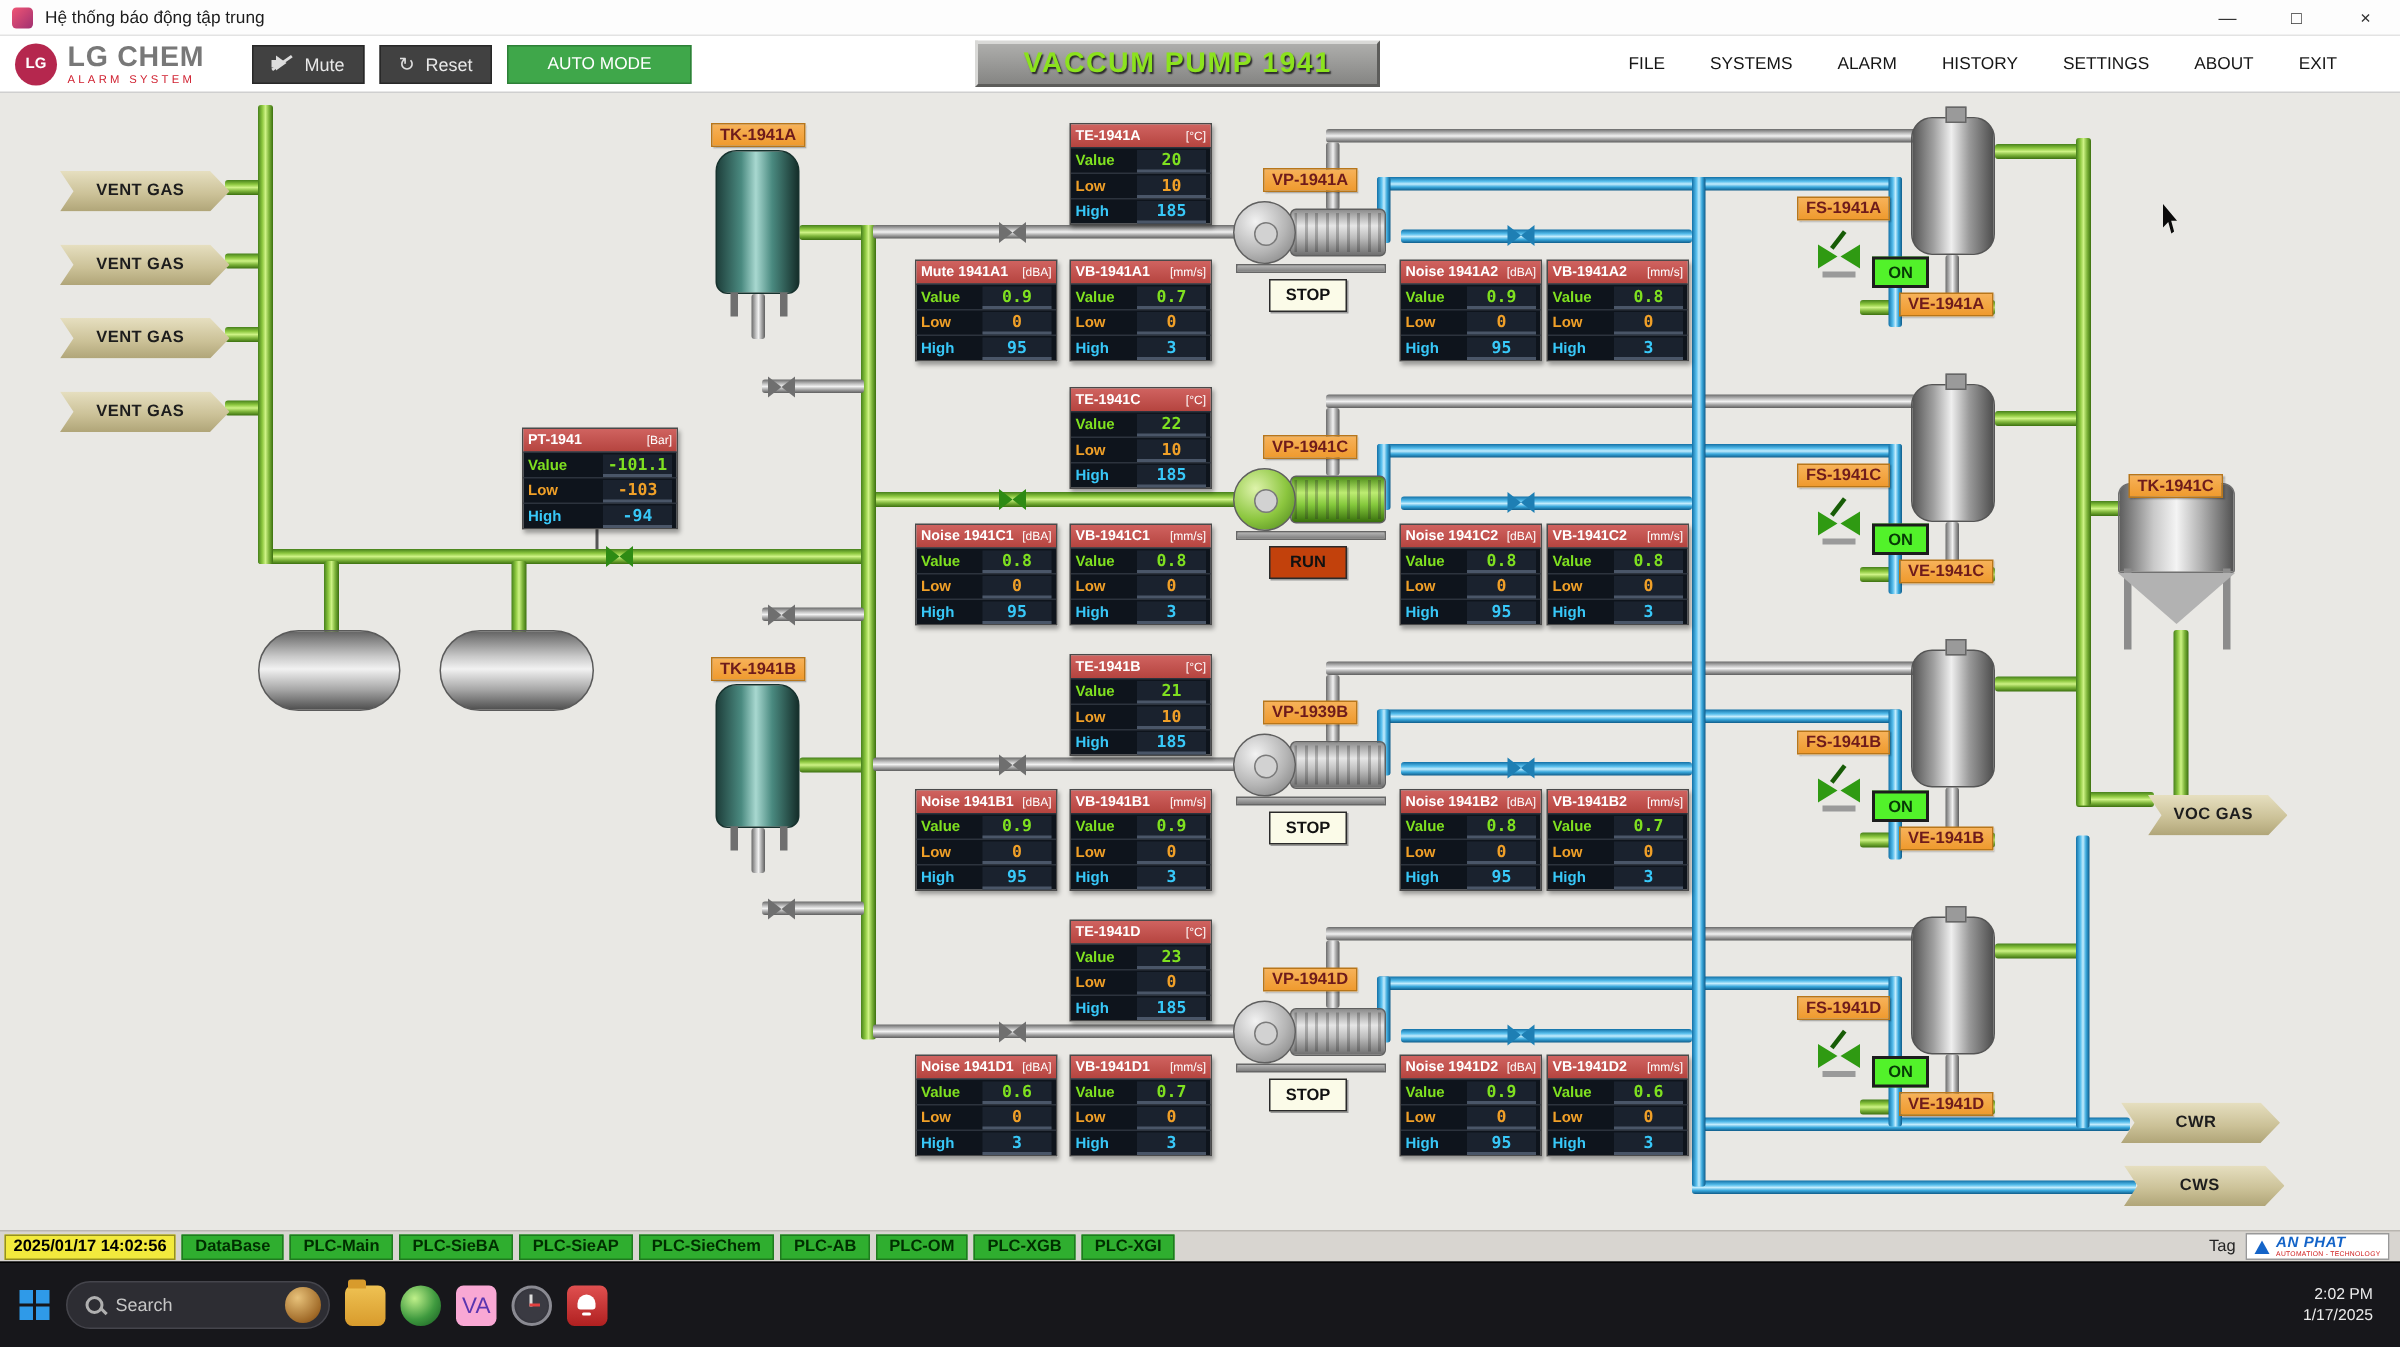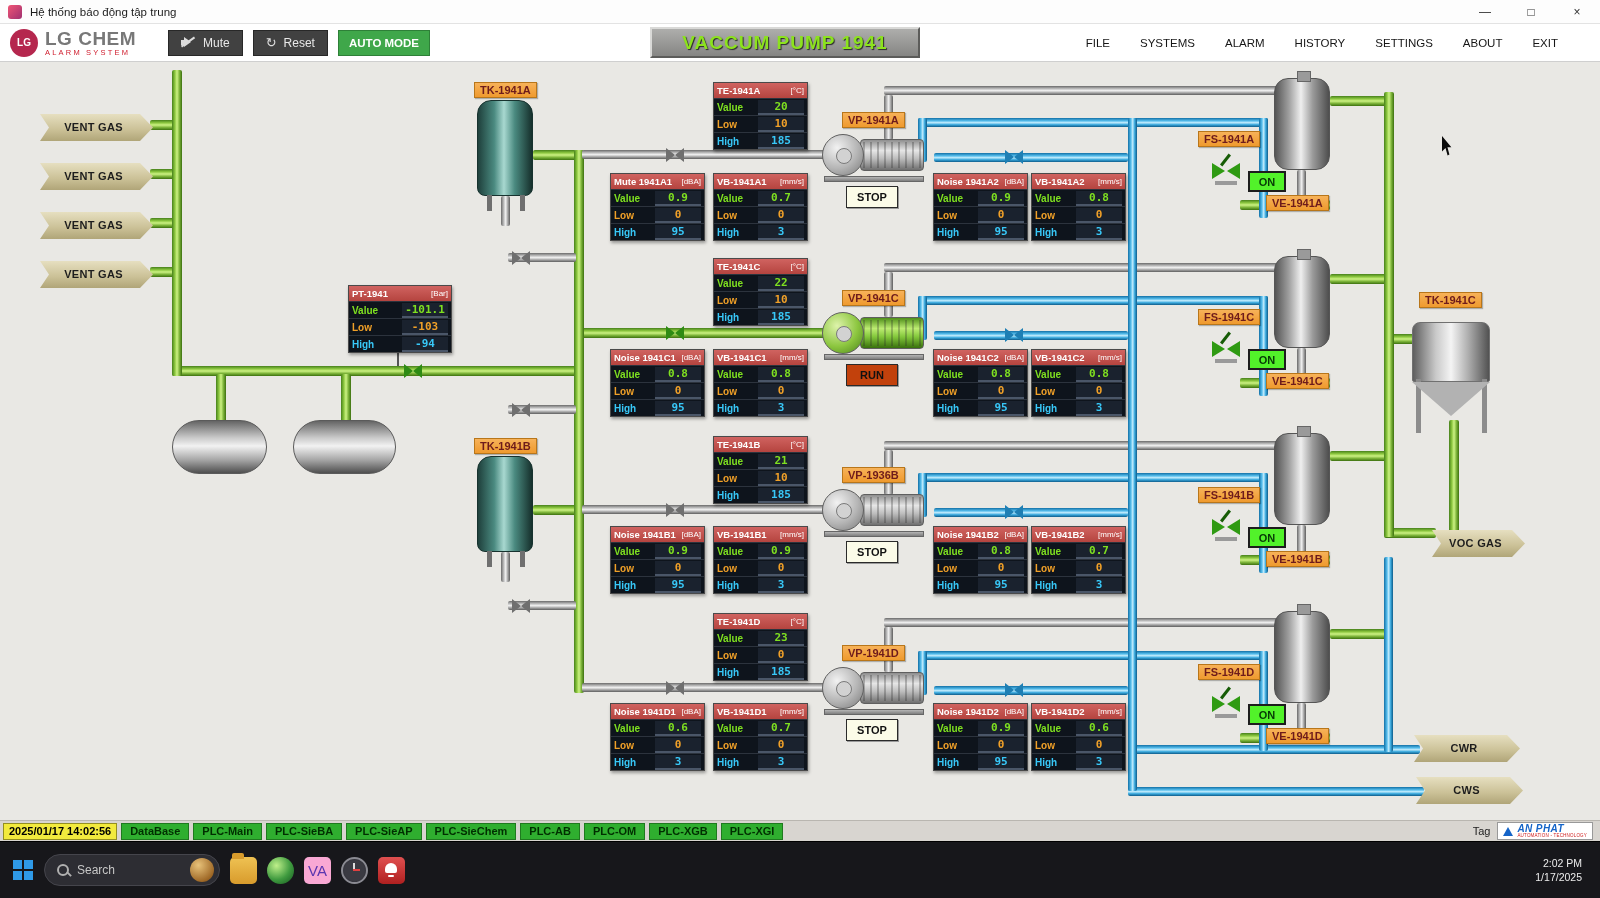--- a/index.html
+++ b/index.html
@@ -15,21 +15,21 @@
   .wc{width:46px;text-align:center;line-height:24px;font-size:12px;color:#333;cursor:default}
 
   
   .menubar{position:absolute;left:0;top:24px;width:1600px;height:38px;background:#fff;border-bottom:1px solid #cfcfcf;display:flex;align-items:center;padding-left:10px;gap:10px}
   .logo{display:flex;align-items:flex-end;gap:7px;width:148px}
   .logo-circle{width:28px;height:28px;border-radius:50%;background:#b5274e;color:#fff;font-size:10px;font-weight:bold;display:flex;align-items:center;justify-content:center}
   .logo-text{display:flex;flex-direction:column;line-height:1}
   .logo-text b{color:#787878;font-size:19px;letter-spacing:.5px}
   .logo-text i{color:#d02030;font-size:7.5px;font-style:normal;letter-spacing:2.2px;margin-top:1px}
   .btn-dark{height:26px;background:#414141;border:1px solid #282828;color:#e8e8e8;font-size:12px;display:flex;align-items:center;gap:7px;padding:0 12px;font-family:inherit;cursor:pointer}
-  .btn-green{height:26px;background:#3fa74a;border:1px solid #2e8038;color:#fff;font-size:11.5px;font-weight:bold;padding:0 10px;font-family:inherit;cursor:pointer}
+  .btn-green{height:26px;background:#3fa74a;border:1px solid #2e8038;color:#fff;font-size:11.5px;font-weight:normal;padding:0 26px;font-family:inherit;cursor:pointer}
   .ico-mute{position:relative;width:15px;height:13px;display:inline-block}
   .ico-mute::before{content:"";position:absolute;left:0;top:4px;width:4px;height:5px;background:#ddd}
   .ico-mute::after{content:"";position:absolute;left:3px;top:1px;border-style:solid;border-width:5.5px 0 5.5px 7px;border-color:transparent transparent transparent #ddd}
   .ico-mute .slash{position:absolute;left:-1px;top:5px;width:16px;height:2px;background:#ddd;transform:rotate(-35deg)}
   .ico-reset{font-size:13px;color:#ddd}
   .sys-title{position:absolute;left:650px;top:3px;width:270px;height:31px;background:linear-gradient(180deg,#aeaeac,#858583);border:2px solid;border-color:#d9d9d7 #5c5c5a #5c5c5a #d9d9d7;color:#8ce21e;font-size:19px;font-weight:bold;text-align:center;line-height:27px;letter-spacing:1px;text-shadow:1px 1px 1px #2a2a2a}
   .menu{margin-left:auto;display:flex;gap:30px;padding-right:42px}
   .menu-item{font-size:11.5px;color:#161616;cursor:pointer;white-space:nowrap}
 
   
@@ -277,21 +277,21 @@
   <div class="flag" style="left:40px;top:114px;width:113px">VENT GAS</div>
   <div class="flag" style="left:40px;top:163px;width:113px">VENT GAS</div>
   <div class="flag" style="left:40px;top:212px;width:113px">VENT GAS</div>
   <div class="flag" style="left:40px;top:261px;width:113px">VENT GAS</div>
   <div class="flag" style="left:1432px;top:530px;width:93px">VOC GAS</div>
   <div class="flag" style="left:1414px;top:735px;width:106px">CWR</div>
   <div class="flag" style="left:1416px;top:777px;width:107px">CWS</div>
 
   <div class="olabel" style="left:474px;top:82px">TK-1941A</div>
   <div class="olabel" style="left:474px;top:438px">TK-1941B</div>
-  <div class="olabel" style="left:1419px;top:292px">TK-1941C</div>
+  <div class="olabel" style="left:1419px;top:316px">TK-1941C</div>
 
   <div class="panel wide" style="left:348px;top:285px">
       <div class="panel-h">
         <span>PT-1941</span>
         <span class="unit">[Bar]</span>
       </div>
       <div class="panel-b">
         <div class="prow">
           <span class="c-val">Value</span>
           <span class="pv c-val">-101.1</span>
@@ -719,21 +719,21 @@
   <div class="pump running" style="left:812px;top:290px">
       <div class="olabel pump-label">VP-1941C</div>
       <div class="pump-gfx">
         <div class="pump-base"></div>
         <div class="pump-motor"></div>
         <div class="pump-head"></div>
       </div>
       <button class="pump-btn">RUN</button>
     </div>
   <div class="pump" style="left:812px;top:467px">
-      <div class="olabel pump-label">VP-1936B</div>
+      <div class="olabel pump-label">VP-1939B</div>
       <div class="pump-gfx">
         <div class="pump-base"></div>
         <div class="pump-motor"></div>
         <div class="pump-head"></div>
       </div>
       <button class="pump-btn">STOP</button>
     </div>
   <div class="pump" style="left:812px;top:645px">
       <div class="olabel pump-label">VP-1941D</div>
       <div class="pump-gfx">

